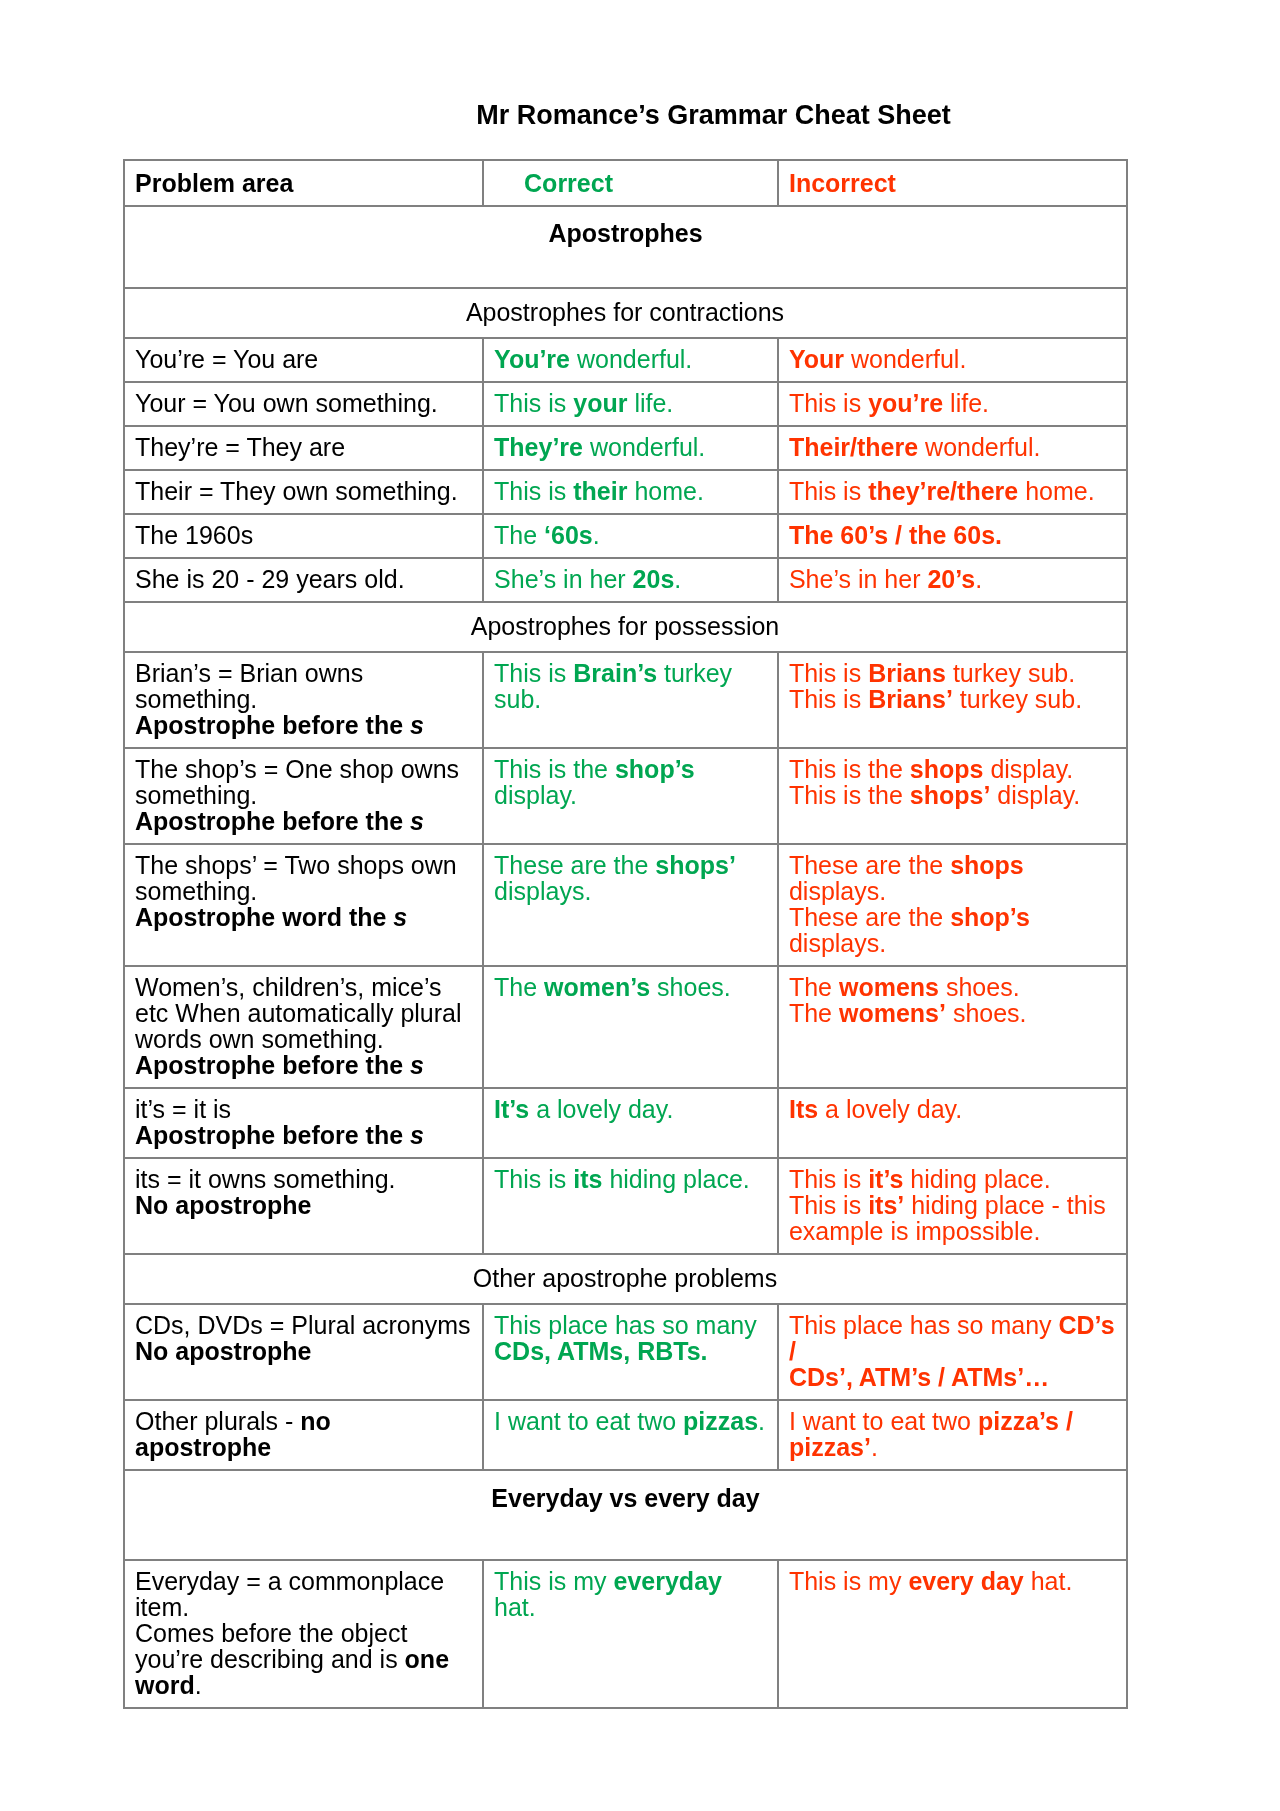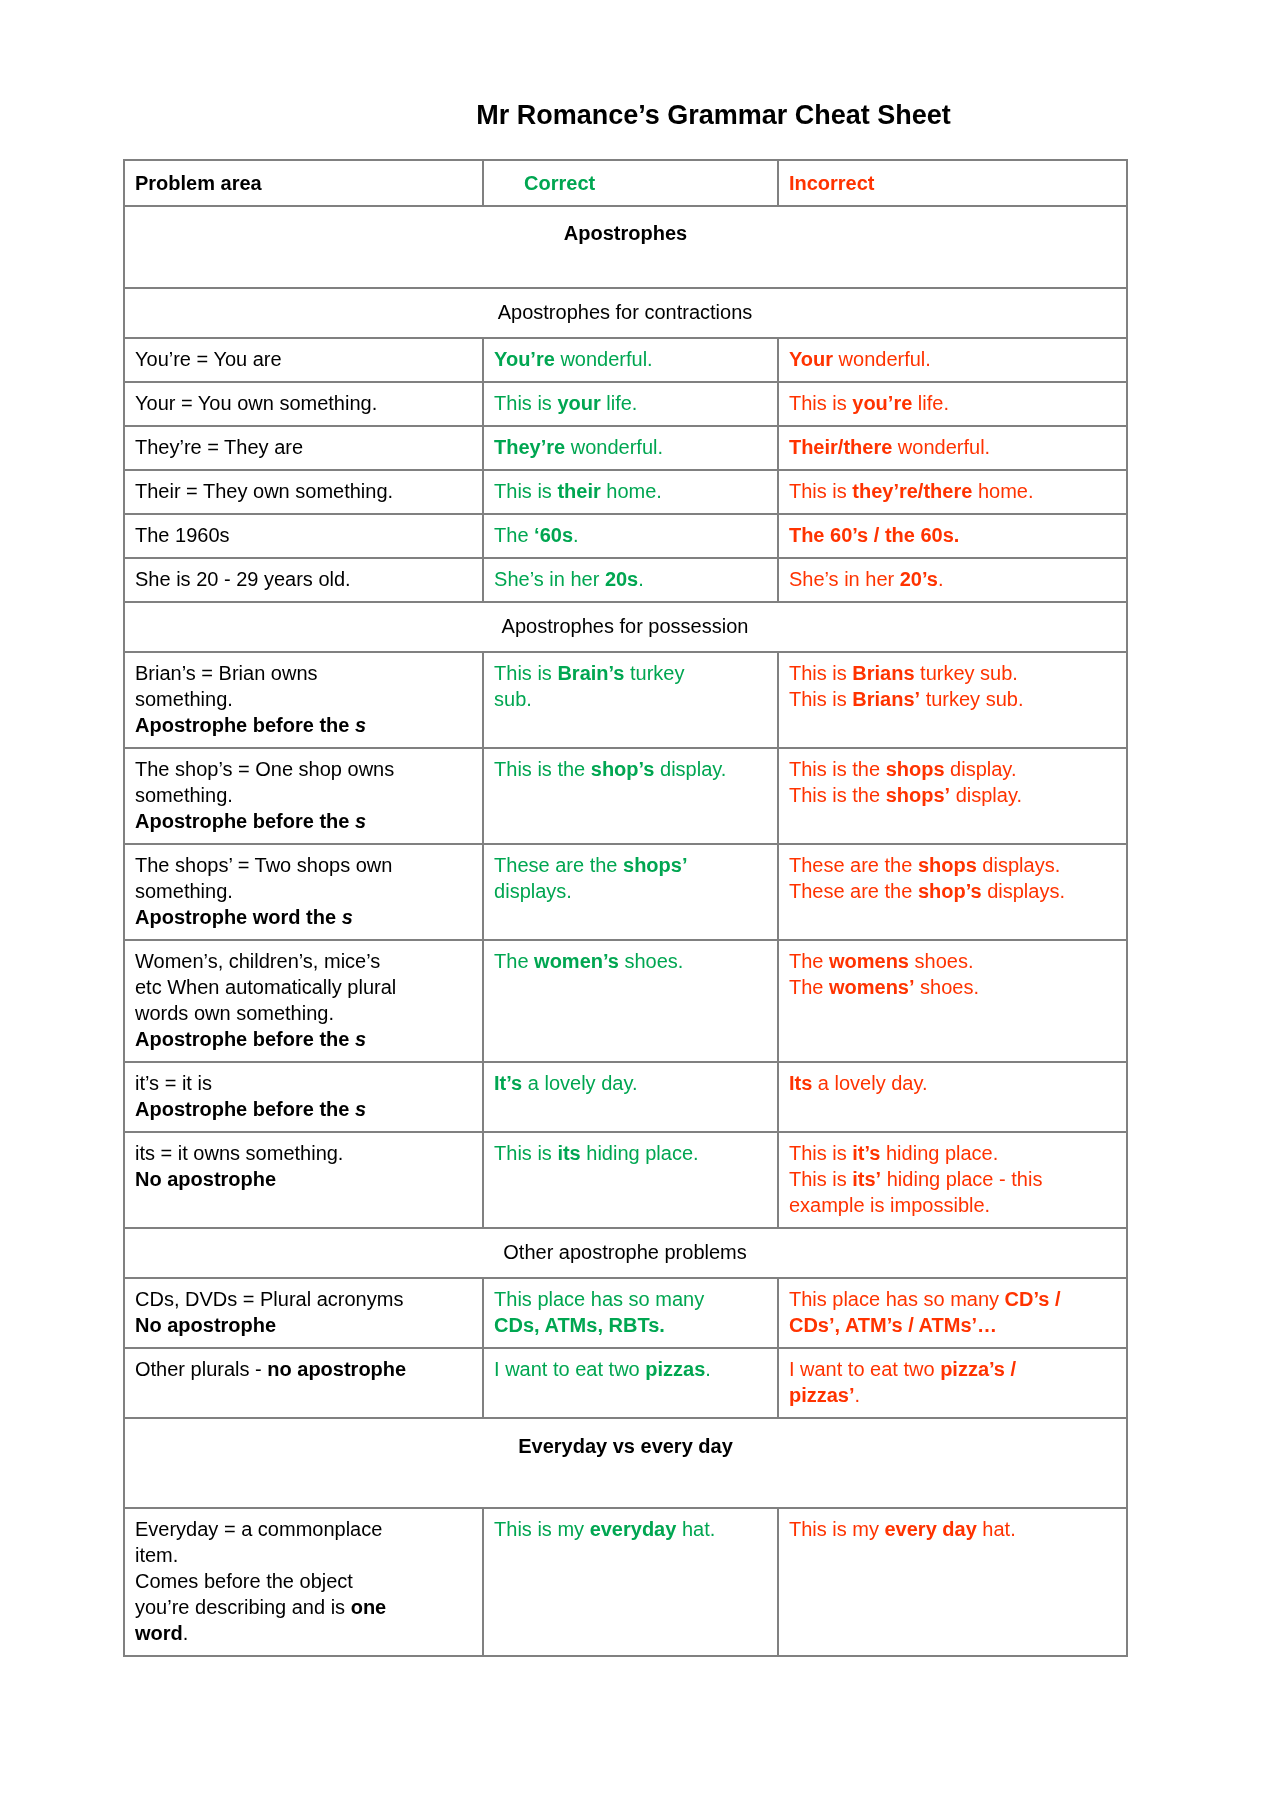--- a/index.html
+++ b/index.html
@@ -30,21 +30,21 @@
     border-collapse: collapse;
     width: 1005px;
     table-layout: fixed;
   }
   col.col-problem   { width: 35.8%; }
   col.col-correct   { width: 29.4%; }
   col.col-incorrect { width: 34.8%; }
   th, td {
     border: 2px solid var(--border, #808080);
     vertical-align: top;
-    font-size: 20px;
+    font-size: 25px;
     line-height: 26px;
     text-align: left;
     word-wrap: break-word;
     margin-left: 35px;
   }
   th {
     font-weight: bold;
     padding: 9px 10px;
   }
   th.th-correct   { color: var(--correct, #00A651); padding-left: 40px; }

